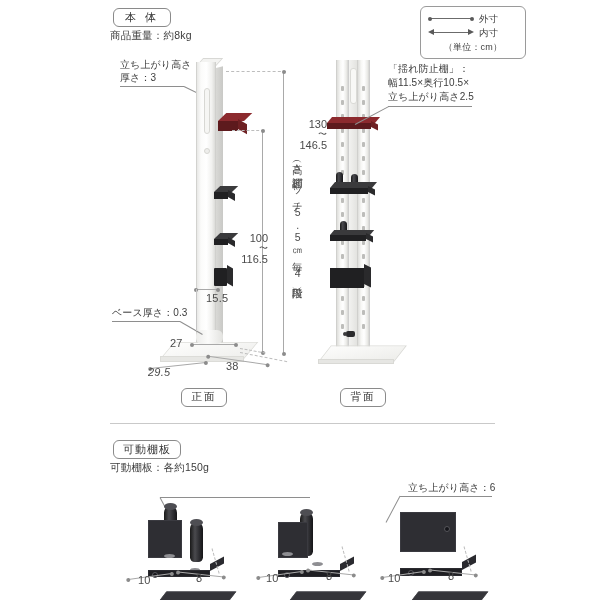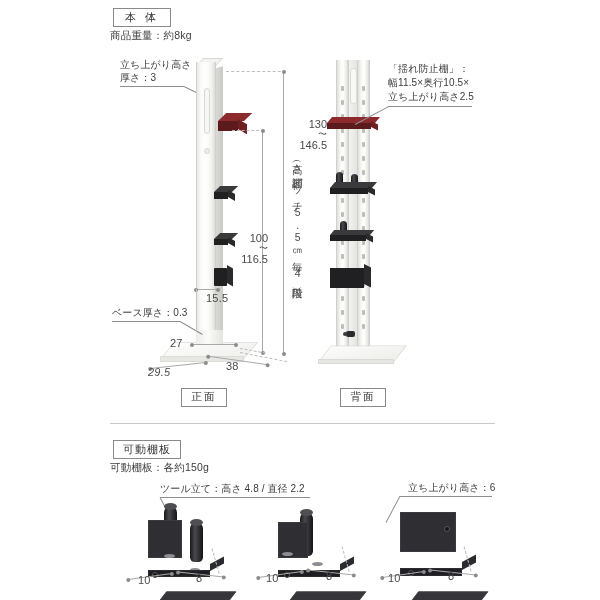--- a/index.html
+++ b/index.html
@@ -6,21 +6,21 @@
   body{
     width:600px;height:600px;
     background:#ffffff;
     font-family:"Liberation Sans","DejaVu Sans",sans-serif;
     color:#3a3a3a;
     position:relative;
     overflow:hidden;
     -webkit-font-smoothing:antialiased;
   }
   .stage{position:absolute;inset:0;}
-  .abs{position:absolute;}
+  .abs{position:absolute;border-radius:6px;}
 
   
   .chip{
     border:1px solid #8a8a8a;
     background:#fff;
     font-size:11px;
     letter-spacing:3px;
     text-align:center;
     padding:2px 0 3px 0;
     color:#333;
@@ -158,20 +158,37 @@
   .cyl{position:absolute;border-radius:7px 7px 5px 5px;background:linear-gradient(90deg,#191919 0%,#4a4a4e 38%,#2e2e32 70%,#151517 100%);}
   .cyl-cap{position:absolute;border-radius:50%;background:#4e4e53;}
   .bd-oval{position:absolute;border-radius:50%;background:#8e8e92;}
   .bd-screw{position:absolute;width:4px;height:4px;border-radius:50%;background:#15151a;border:1px solid #55555a;}
 </style>
 </head>
 <body>
 
 <div class="stage">
 
+  <div class="legend abs" style="left:420px;top:6px;width:90px;">
+    <div class="lrow">
+      <span class="ln">
+        <i class="dot-l"></i>
+          <i class="dot-r"></i>
+      </span>
+      <span>外寸</span>
+    </div>
+    <div class="lrow">
+      <span class="ln">
+        <i class="arw-l"></i>
+          <i class="arw-r"></i>
+      </span>
+      <span>内寸</span>
+    </div>
+    <div class="unit">（単位：cm）</div>
+  </div>
 
   <div class="chip abs" style="left:113px;top:8px;width:56px;">本 体</div>
   <div class="weight abs" style="left:110px;top:29px;">商品重量：約8kg</div>
 
   <div class="callout abs" style="left:120px;top:58px;">立ち上がり高さ</div>
   <div class="callout abs" style="left:120px;top:71px;">厚さ：3</div>
   <div class="leadline" style="left:120px;top:86px;width:64px;"></div>
   <div class="leadline" style="left:184px;top:86px;width:39px;transform:rotate(26deg);"></div>
 
   <div class="post-front" style="left:196px;top:62px;width:27px;height:290px;">
@@ -351,21 +368,20 @@
   <div class="leadline" style="left:355px;top:124px;width:38px;transform:rotate(-28deg);"></div>
 
   <div class="viewlabel abs" style="left:181px;top:388px;width:44px;">正面</div>
   <div class="viewlabel abs" style="left:340px;top:388px;width:44px;">背面</div>
 
   <div class="divider" style="left:110px;top:423px;width:385px;"></div>
 
   <div class="chip abs" style="left:113px;top:440px;width:66px;letter-spacing:1px;">可動棚板</div>
   <div class="weight abs" style="left:110px;top:461px;">可動棚板：各約150g</div>
 
-  <div class="callout abs" style="left:160px;top:482px;">ツール立て：高さ 4.8 / 直径 2.2</div>
   <div class="leadline" style="left:160px;top:497px;width:150px;"></div>
   <div class="leadline" style="left:160px;top:497px;width:20px;transform:rotate(62deg);"></div>
 
   <div class="callout abs" style="left:408px;top:481px;">立ち上がり高さ：6</div>
   <div class="leadline" style="left:400px;top:496px;width:92px;"></div>
   <div class="leadline" style="left:386px;top:522px;width:30px;transform:rotate(-62deg);"></div>
 
   <div class="board" style="left:148px;top:508px;width:110px;height:70px;">
     <div class="cyl" style="left:16px;top:-2px;width:13px;height:46px;"></div>
     <div class="cyl-cap" style="left:16px;top:-5px;width:13px;height:7px;"></div>

